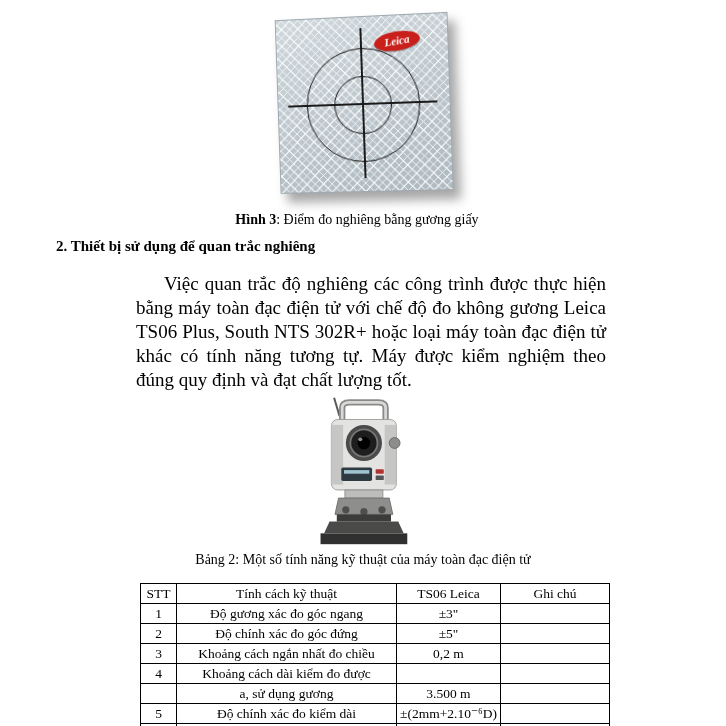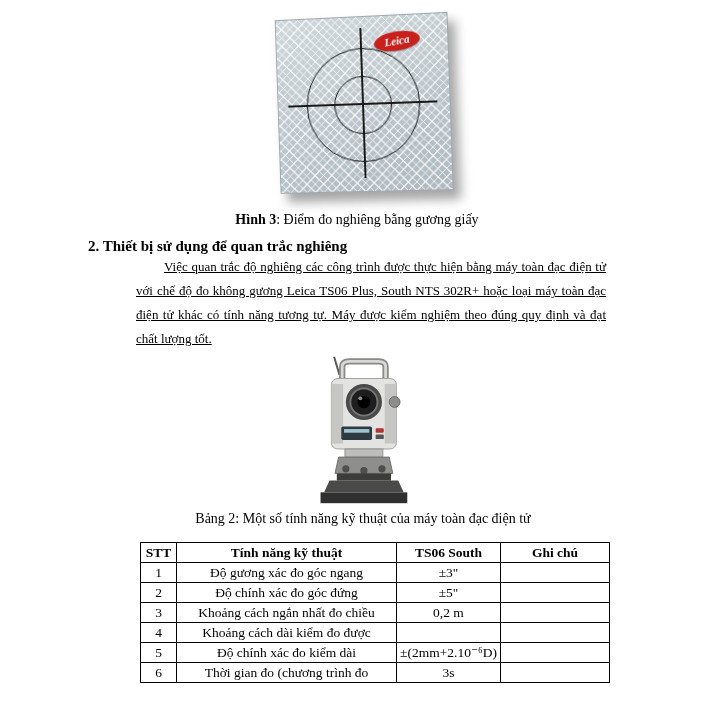--- a/index.html
+++ b/index.html
@@ -29,38 +29,38 @@
   .leica-logo{
     position:absolute;left:99px;top:16px;width:46px;height:19px;
     background:#c9201c;border-radius:50%/50%;
     color:#fff;font-style:italic;font-weight:bold;font-size:11px;line-height:19px;
     text-align:center;transform:rotate(-7deg);
     box-shadow:0 1px 1px rgba(0,0,0,.3);
   }
   
   .caption{margin:8px 12px 0 0;text-align:center;font-size:14px;}
   .caption b{font-weight:bold;}
-  .heading{margin:10px 118px 0 88px;font-size:15px;font-weight:bold;}
+  .heading{margin:10px 118px 0 56px;font-size:15px;font-weight:bold;}
   .bodytext{
-    margin:0 120px 0 136px;font-size:13px;line-height:24px;
-    text-align:justify;text-indent:28px;text-decoration:underline;
+    margin:17px 120px 0 136px;font-size:19px;line-height:24px;
+    text-align:justify;text-indent:28px;
   }
   
   .fig4-wrap{display:flex;justify-content:center;margin-top:4px;height:150px;}
   
   .tbl-caption{margin:6px 0 15px 0;text-align:center;font-size:14px;}
   table.spec{
     border-collapse:collapse;margin:5px 0 0 140px;table-layout:fixed;
     font-size:13.5px;
   }
   table.spec th,table.spec td{
     border:1px solid #000;padding:0 3px;height:19px;text-align:center;
     overflow:hidden;white-space:nowrap;
   }
-  table.spec th{font-weight:bold;}
+  table.spec th{font-weight:normal;}
   .w-stt{width:36px;}.w-feat{width:220px;}.w-val{width:95px;}.w-note{width:109px;}
 </style>
 </head>
 <body>
 
 <div class="page">
 
   <div class="fig3-wrap">
     <div class="target">
       <div class="tgt-circle outer"></div>
@@ -119,22 +119,22 @@
   <table class="spec">
     <colgroup>
         <col class="w-stt">
         <col class="w-feat">
         <col class="w-val">
         <col class="w-note">
       </colgroup>
     <thead>
       <tr>
         <th>STT</th>
-        <th>Tính năng kỹ thuật</th>
-        <th>TS06 South</th>
+        <th>Tính cách kỹ thuật</th>
+        <th>TS06 Leica</th>
         <th>Ghi chú</th>
       </tr>
     </thead>
     <tbody>
       <tr>
         <td>1</td>
         <td>Độ gương xác đo góc ngang</td>
         <td>±3"</td>
         <td></td>
       </tr>
@@ -150,20 +150,26 @@
         <td>0,2 m</td>
         <td></td>
       </tr>
       <tr>
         <td>4</td>
         <td>Khoảng cách dài kiểm đo được</td>
         <td></td>
         <td></td>
       </tr>
       <tr>
+        <td></td>
+        <td>a, sử dụng gương</td>
+        <td>3.500 m</td>
+        <td></td>
+      </tr>
+      <tr>
         <td>5</td>
         <td>Độ chính xác đo kiểm dài</td>
         <td>±(2mm+2.10⁻⁶D)</td>
         <td></td>
       </tr>
       <tr>
         <td>6</td>
         <td>Thời gian đo (chương trình đo</td>
         <td>3s</td>
         <td></td>

